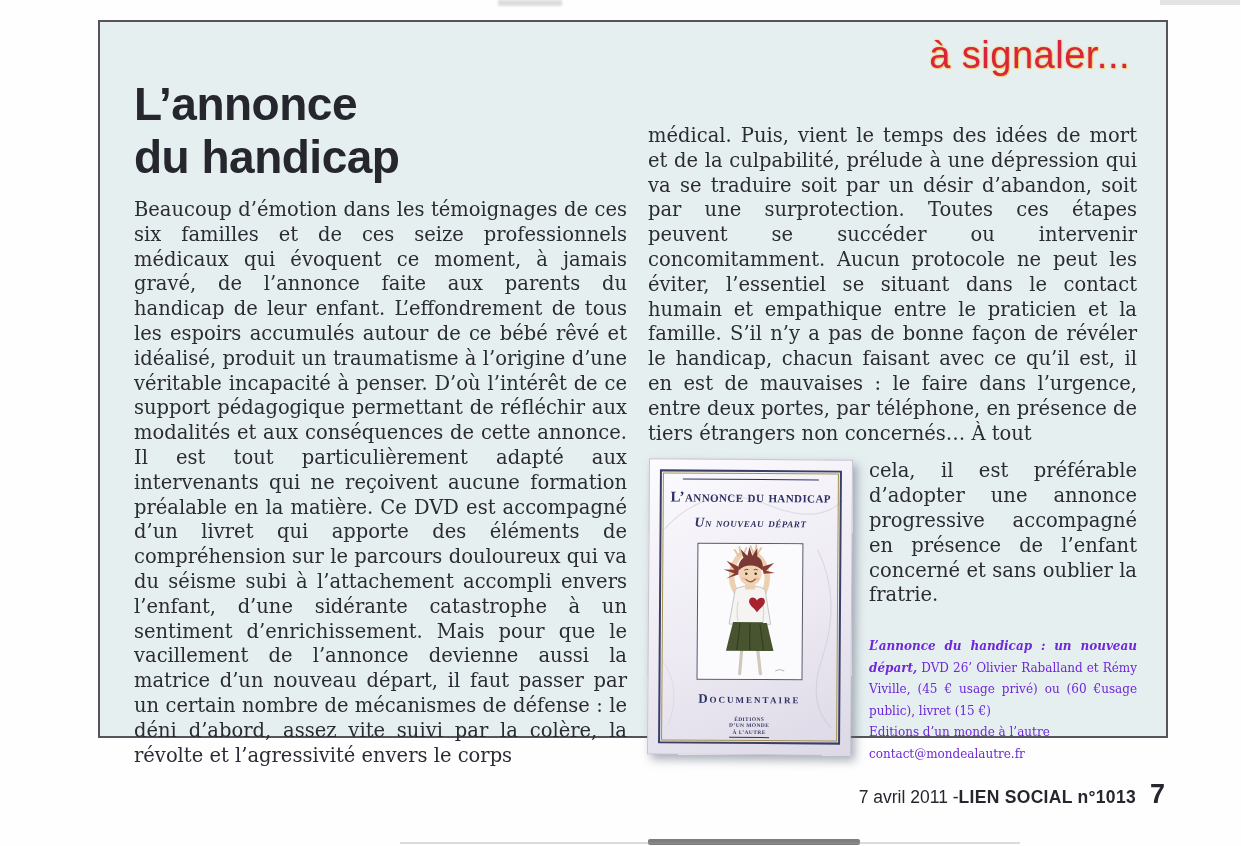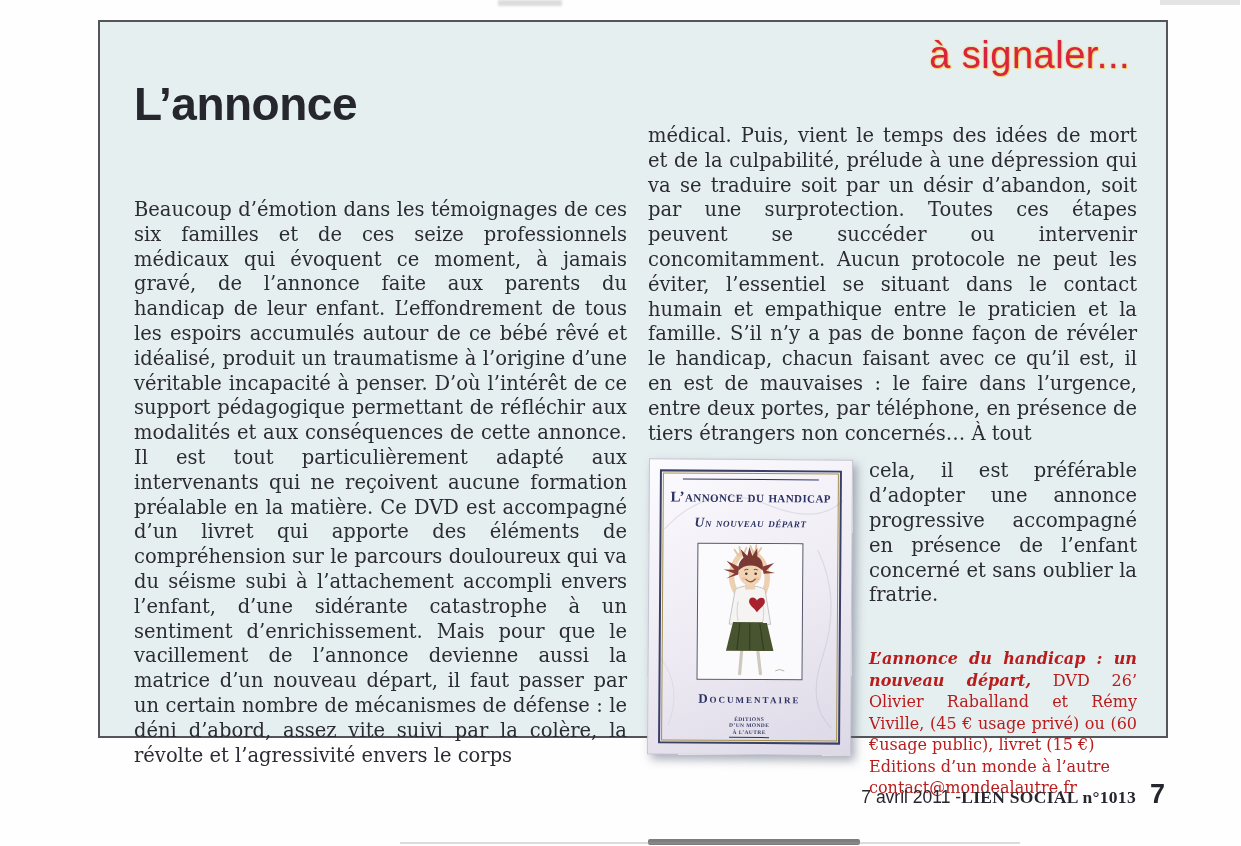--- a/index.html
+++ b/index.html
@@ -57,48 +57,49 @@
   .dvd-illus svg { width:100%; height:100%; display:block; }
   .dvd-genre { font-size:13px; font-weight:bold; font-variant:small-caps; letter-spacing:2px; margin-top:7px; }
   .dvd-publisher {
     font-size:5.5px; font-weight:bold; line-height:6.5px; letter-spacing:.4px;
     margin-top:4px; padding-bottom:2px; border-bottom:1px solid #2c3163;
     text-transform:uppercase; color:#333a63;
   }
 
   .beside { flex:1; min-width:0; }
 
-  .caption { margin-top:40px; font-size:16px; line-height:21.5px; color:#b91c1c; }
+  .caption { margin-top:28px; font-size:12px; line-height:21.5px; color:#6d28d9; }
   .caption-main { text-align:justify; }
   .caption .lead { font-weight:bold; font-style:italic; }
 
   .footer {
     position:absolute; top:779px; right:76px;
     display:flex; align-items:baseline; color:#26262e; font-size:17.5px;
   }
-  .footer .mag { font-weight:bold; letter-spacing:.3px;font-family:Liberation Serif, serif; }
+  .footer .mag { font-weight:bold; letter-spacing:.3px; }
   .footer .pageno { font-size:27px; font-weight:bold; margin-left:14px; }
 
   .artifact { position:absolute; pointer-events:none; }
   .artifact.bottom-smudge { left:648px; top:839px; width:212px; height:6px; background:#5e5e60; opacity:.8; border-radius:2px; filter:blur(.5px); }
   .artifact.bottom-line { left:400px; top:842px; width:620px; height:2px; background:#9a9a9a; opacity:.35; }
   .artifact.top-smudge { left:498px; top:0; width:64px; height:6px; background:#8f8f8f; opacity:.3; filter:blur(1px); }
   .artifact.topright-smudge { left:1160px; top:0; width:80px; height:5px; background:#aaaaaa; opacity:.3; }
 </style>
 </head>
 <body>
 
 <div class="page">
 
   <div class="panel">
 
     <div class="section-label">à signaler...</div>
 
     <h1 class="article-title">
       <span>L’annonce</span><br>
+      <span>du handicap</span>
     </h1>
 
     <div class="col-left body-text">
       <p>Beaucoup d’émotion dans les témoignages de ces six familles et de ces seize professionnels médicaux qui évoquent ce moment, à jamais gravé, de l’annonce faite aux parents du handicap de leur enfant. L’effondrement de tous les espoirs accumulés autour de ce bébé rêvé et idéalisé, produit un traumatisme à l’origine d’une véritable incapacité à penser. D’où l’intérêt de ce support pédagogique permettant de réfléchir aux modalités et aux conséquences de cette annonce. Il est tout particulièrement adapté aux intervenants qui ne reçoivent aucune formation préalable en la matière. Ce DVD est accompagné d’un livret qui apporte des éléments de compréhension sur le parcours douloureux qui va du séisme subi à l’attachement accompli envers l’enfant, d’une sidérante catastrophe à un sentiment d’enrichissement. Mais pour que le vacillement de l’annonce devienne aussi la matrice d’un nouveau départ, il faut passer par un certain nombre de mécanismes de défense : le déni d’abord, assez vite suivi par la colère, la révolte et l’agressivité envers le corps</p>
     </div>
 
     <div class="col-right body-text">
       <p>médical. Puis, vient le temps des idées de mort et de la culpabilité, prélude à une dépression qui va se traduire soit par un désir d’abandon, soit par une surprotection. Toutes ces étapes peuvent se succéder ou intervenir concomitamment. Aucun protocole ne peut les éviter, l’essentiel se situant dans le contact humain et empathique entre le praticien et la famille. S’il n’y a pas de bonne façon de révéler le handicap, chacun faisant avec ce qu’il est, il en est de mauvaises : le faire dans l’urgence, entre deux portes, par téléphone, en présence de tiers étrangers non concernés… À tout</p>
 
       <div class="wrap-row">

